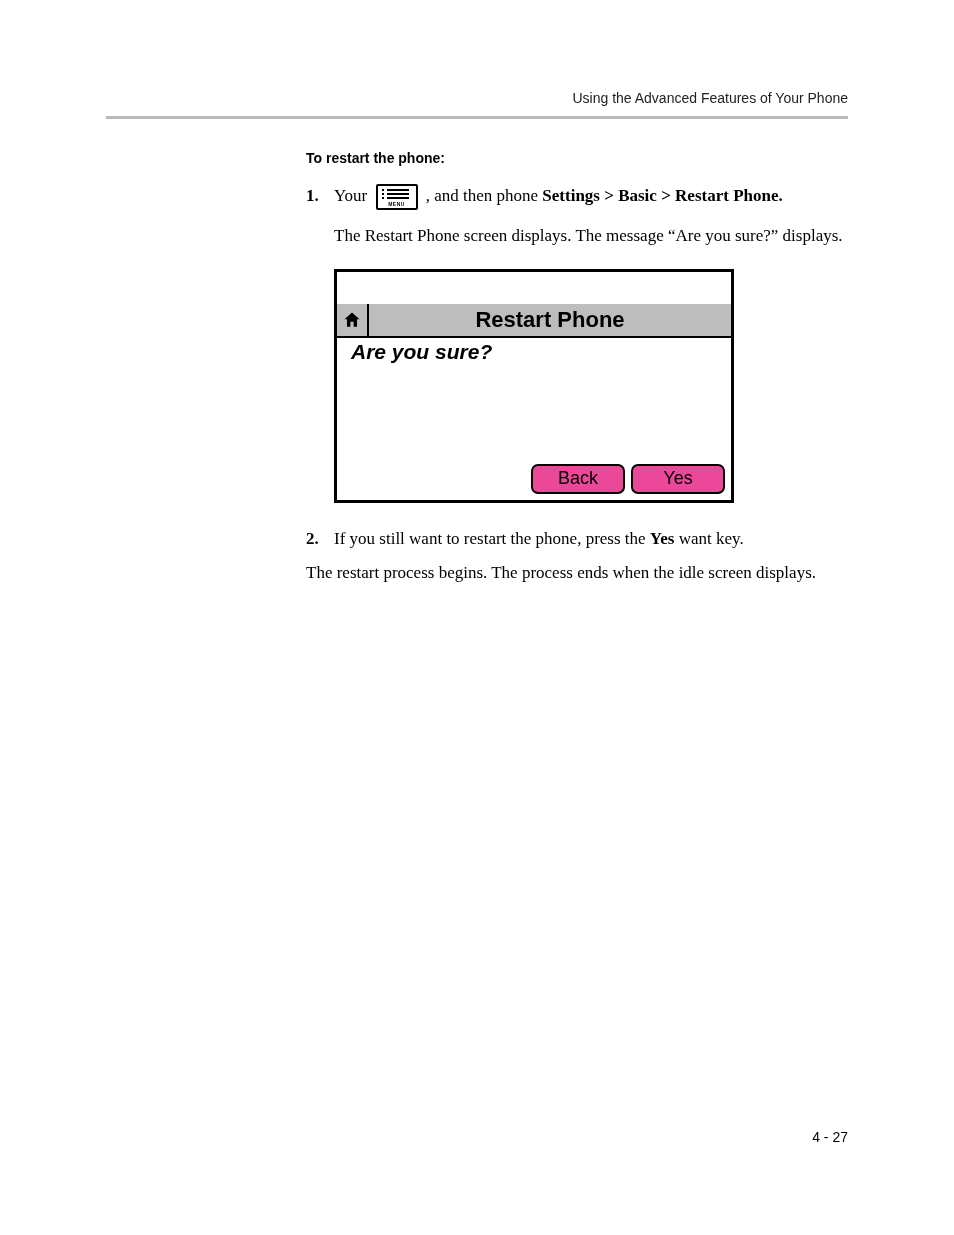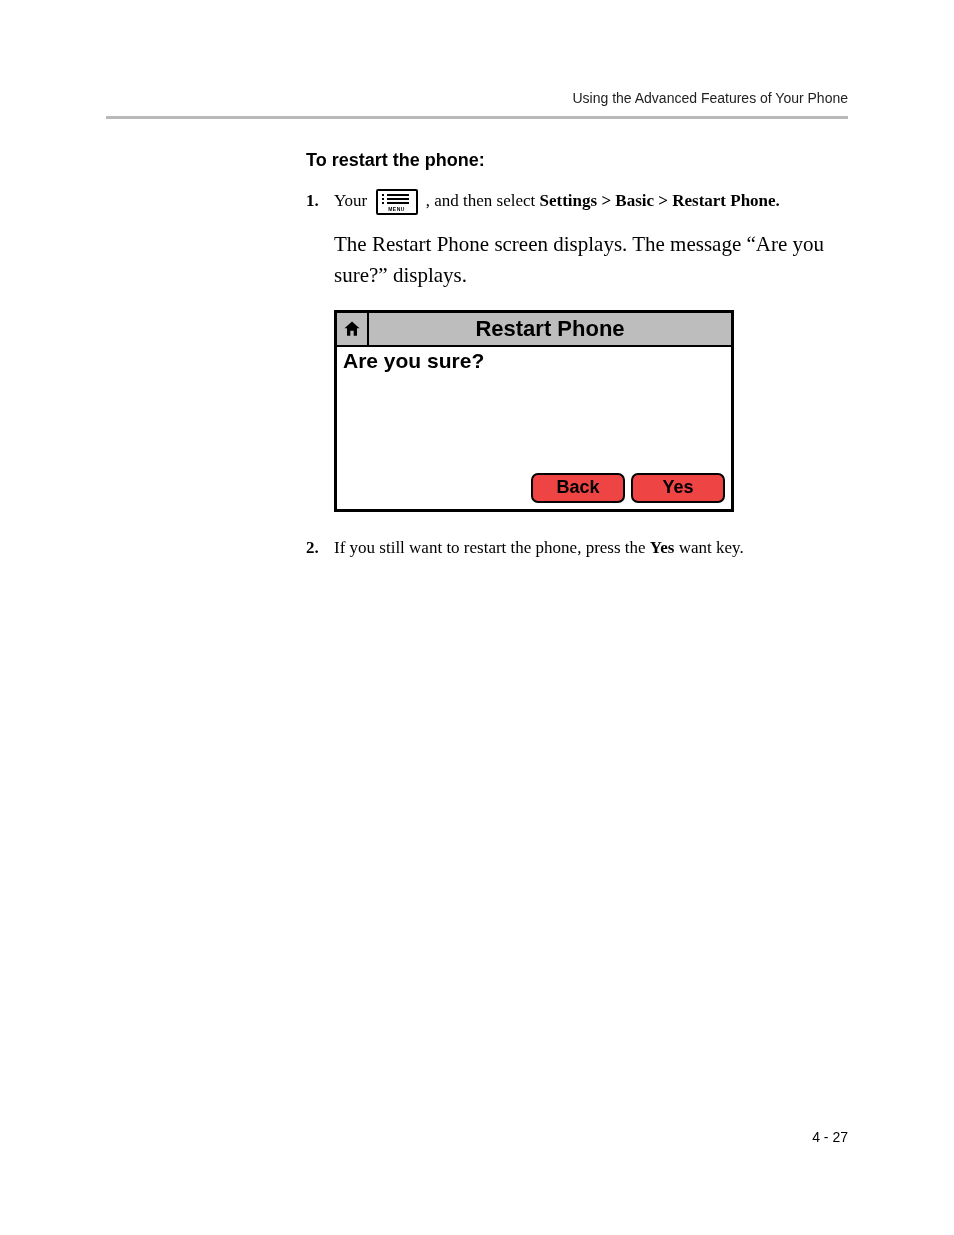--- a/index.html
+++ b/index.html
@@ -32,42 +32,42 @@
   }
   .content {
     position: absolute;
     left: 306px;
     right: 106px;
     top: 150px;
   }
   .heading {
     font-family: "Helvetica Neue", Helvetica, Arial, sans-serif;
     font-weight: 700;
-    font-size: 18px;
+    font-size: 14px;
     margin: 0 0 18px 0;
   }
 
   .step {
     display: flex;
     align-items: flex-start;
     margin-bottom: 10px;
     font-size: 17px;
     line-height: 1.45;
   }
   .step .num {
     width: 28px;
     flex: 0 0 28px;
     font-weight: 700;
   }
   .step .body {
     flex: 1 1 auto;
   }
   .indent-para {
     margin: 14px 0 12px 28px;
-    font-size: 21px;
+    font-size: 17px;
     line-height: 1.45;
   }
   .closing-para {
     margin: 8px 0 0 0;
     font-size: 17px;
     line-height: 1.45;
   }
   b, .b { font-weight: 700; text-align: right; }
 
   
@@ -124,63 +124,65 @@
     border: 3px solid #000;
     box-sizing: border-box;
     font-family: Arial, Helvetica, sans-serif;
   }
   .ps-titlebar {
     background: #bdbdbd;
     display: flex;
     align-items: center;
     height: 32px;
     border-bottom: 2px solid #000;
+    margin-top: 32px;
   }
   .ps-icon-wrap {
     width: 30px;
     height: 100%;
     border-right: 2px solid #000;
     display: flex;
     align-items: center;
     justify-content: center;
     background: #bdbdbd;
   }
   .ps-title {
     flex: 1;
     text-align: center;
     font-weight: 700;
     font-size: 22px;
     font-family: Arial, Helvetica, sans-serif;
   }
   .ps-body {
     height: 126px;
-    padding: 2px 6px;
+    padding: 2px 14px;
     box-sizing: border-box;
     background: #fff;
+    font-style: italic;
   }
   .ps-question {
     font-family: Arial, Helvetica, sans-serif;
     font-weight: 700;
     font-size: 21px;
   }
   .ps-softkeys {
     display: flex;
     justify-content: flex-end;
     gap: 6px;
     padding: 0 6px 6px 6px;
     background: #fff;
   }
   .softkey {
     width: 90px;
     height: 26px;
     border: 2px solid #000;
     border-radius: 7px;
-    background: #ef4444;
-    font-family: Arial, Helvetica, sans-serif;
-    font-weight: 700;
+    background: #ec4899;
+    font-family: Arial, Helvetica, sans-serif;
+    font-weight: 400;
     font-size: 18px;
     display: flex;
     align-items: center;
     justify-content: center;
   }
 
   .page-num {
     position: absolute;
     bottom: 90px;
     right: 106px;
@@ -206,21 +208,21 @@
       <div class="body">
         <span>Your </span>
         <span class="menu-key">
           <span class="lines">
               <span></span>
               <span></span>
               <span></span>
             </span>
           <span class="label">MENU</span>
         </span>
-        <span>, and then select </span>
+        <span>, and then phone </span>
         <b>Settings &gt; Basic &gt; Restart Phone.</b>
       </div>
     </div>
 
     <p class="indent-para">The Restart Phone screen displays. The message “Are you sure?” displays.</p>
 
     <div class="phone-screen">
       <div class="ps-titlebar">
         <div class="ps-icon-wrap">
           <svg width="20" height="20" viewBox="0 0 24 24">
@@ -240,18 +242,19 @@
 
     <div class="step">
       <div class="num">2.</div>
       <div class="body">
         <span>If you still want to restart the phone, press the </span>
         <b>Yes</b>
         <span> want key.</span>
       </div>
     </div>
 
+    <p class="closing-para">The restart process begins. The process ends when the idle screen displays.</p>
 
   </div>
 
   <div class="page-num">4 - 27</div>
 
 </div>
 
 </body></html>

